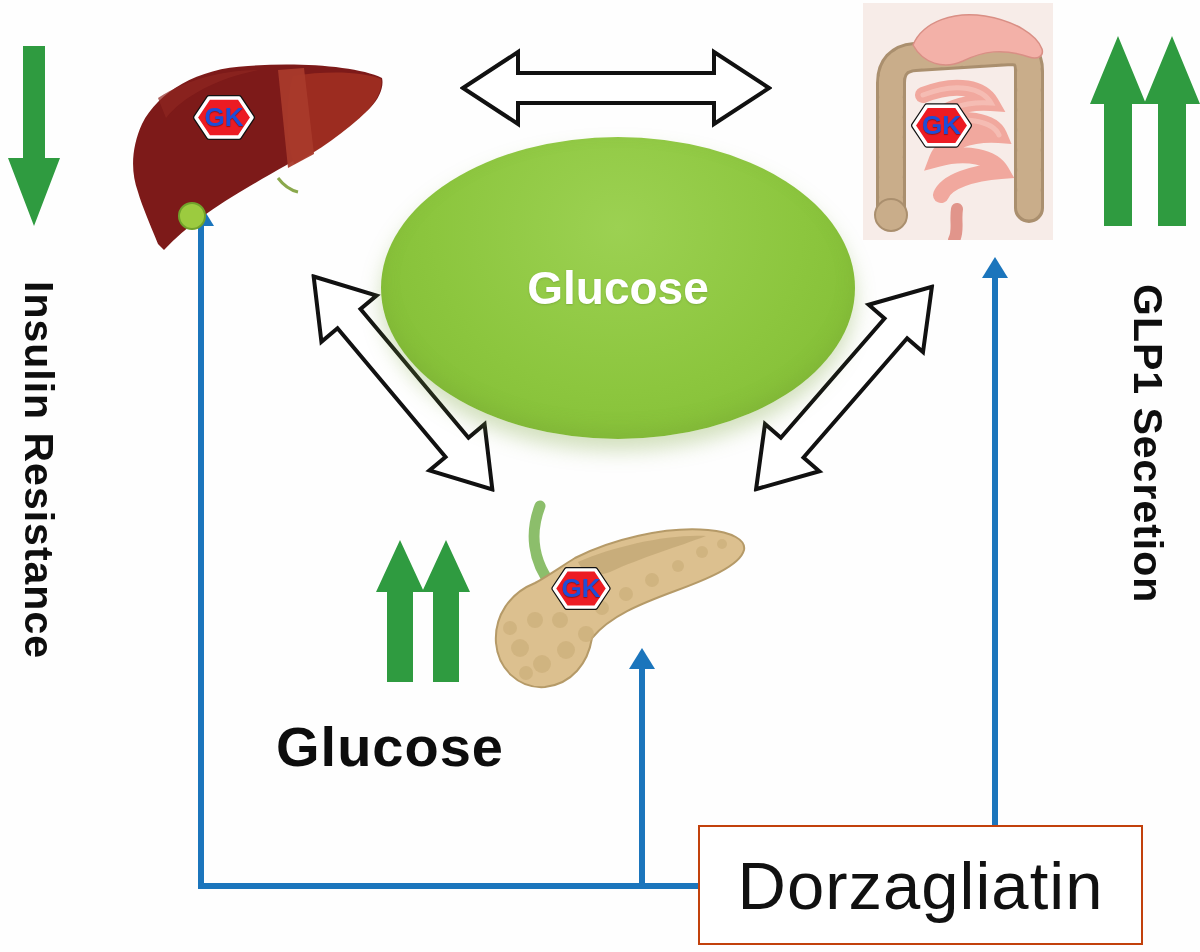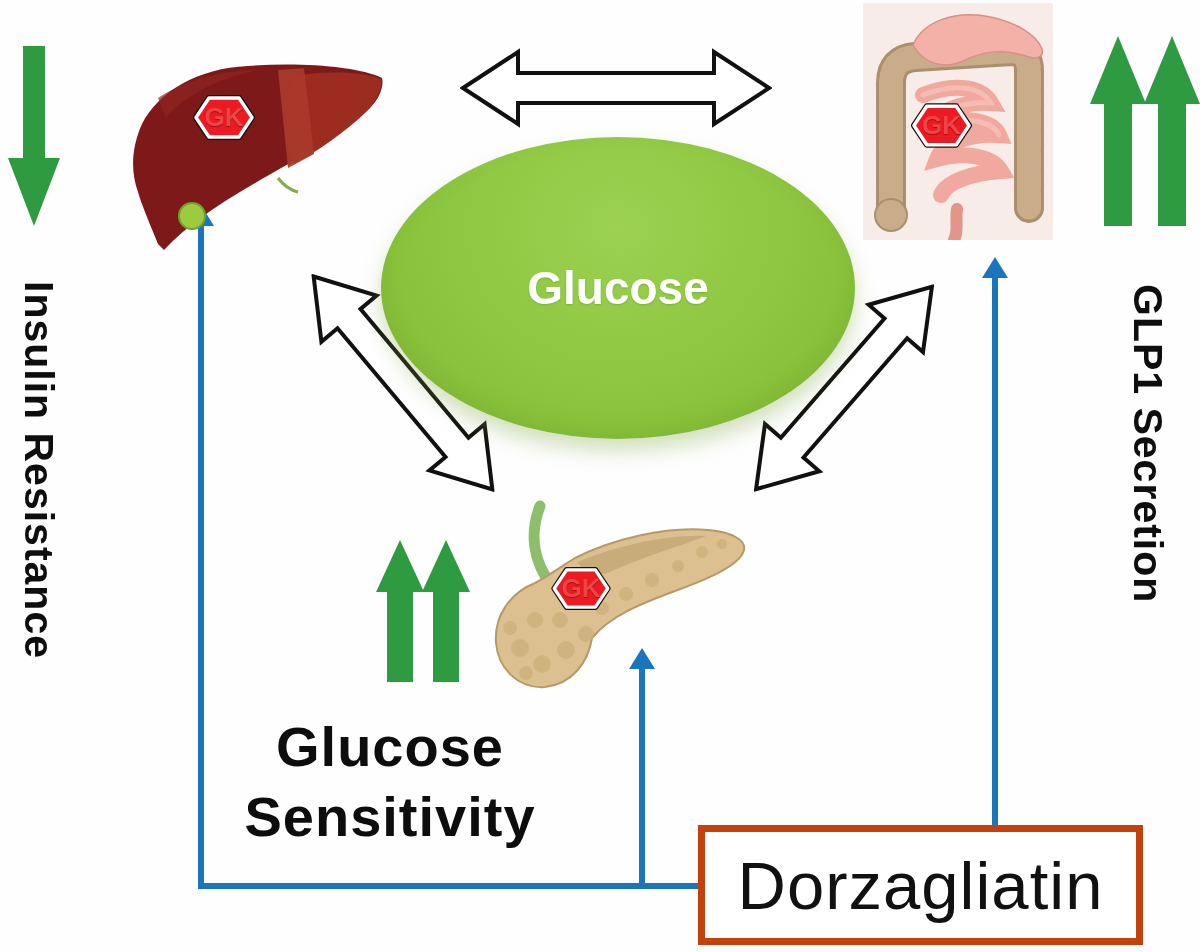--- a/index.html
+++ b/index.html
@@ -31,38 +31,38 @@
   
   .sens-label{
     left:185px;top:712px;width:410px;text-align:center;color:#0d0d0d;
     font-weight:bold;font-size:56px;line-height:70px;letter-spacing:1px;
   }
 
   
   .gk{display:flex;align-items:center;justify-content:center;}
   .gk svg{position:absolute;left:0;top:0;width:100%;height:100%;}
   .gk span{
-    position:relative;color:#ef4444;font-weight:bold;font-size:26px;letter-spacing:0px;
+    position:relative;color:#1d4ed8;font-weight:bold;font-size:26px;letter-spacing:0px;
     text-shadow:0 1px 1px rgba(0,0,0,.35);
   }
   .gk-liver{left:193px;top:95px;width:62px;height:45px;}
   .gk-intestine{left:911px;top:103px;width:61px;height:45px;}
   .gk-pancreas{left:551px;top:567px;width:60px;height:43px;}
 
   
   .conn{background:#1b75bc;}
   .conn.v{width:6px;}
   .conn.h{height:6px;}
   .arrowhead-up{
     width:0;height:0;border-left:13px solid transparent;border-right:13px solid transparent;
     border-bottom:21px solid #1b75bc;
   }
   .drugbox{
     left:698px;top:825px;width:445px;height:120px;background:#fff;
-    border:7px solid #c2410c;box-sizing:border-box;
+    border:2px solid #c2410c;box-sizing:border-box;
     display:flex;align-items:center;justify-content:center;
     font-size:67px;color:#111;letter-spacing:1px;
   }
 
   
   .organ svg{display:block;width:100%;height:100%;}
   .liver-panel{left:128px;top:58px;width:264px;height:200px;}
   .intestine-panel{left:863px;top:3px;width:190px;height:237px;}
   .pancreas-panel{left:480px;top:498px;width:272px;height:205px;}
 
@@ -203,20 +203,19 @@
 
   <div class="abs ellipse">
     <span>Glucose</span>
   </div>
 
   <div class="abs vlabel left">Insulin Resistance</div>
   <div class="abs vlabel right">GLP1 Secretion</div>
 
   <div class="abs sens-label">
     <div>Glucose</div>
-    <div>Sensitivity</div>
   </div>
 
   <div class="abs drugbox">
     <span>Dorzagliatin</span>
   </div>
 
 </div>
 
 </body></html>

